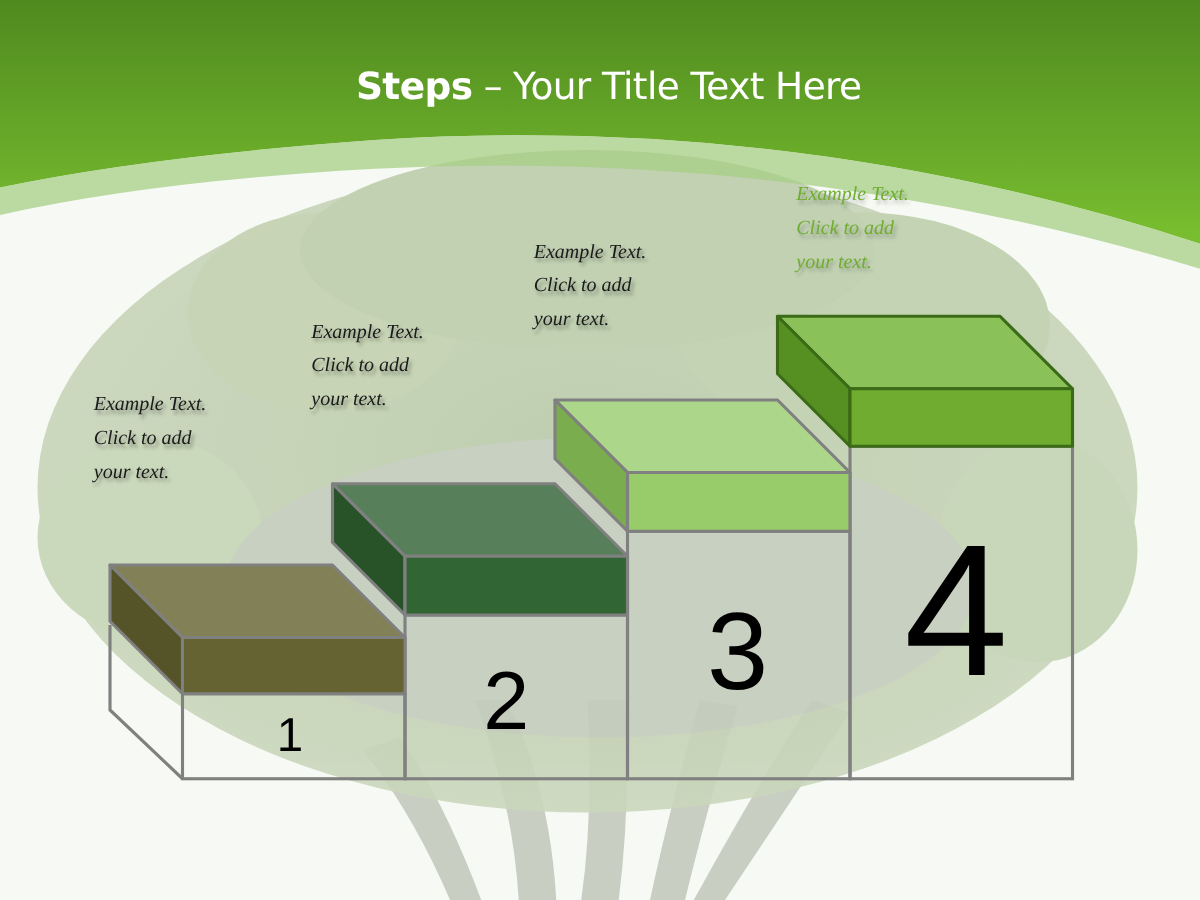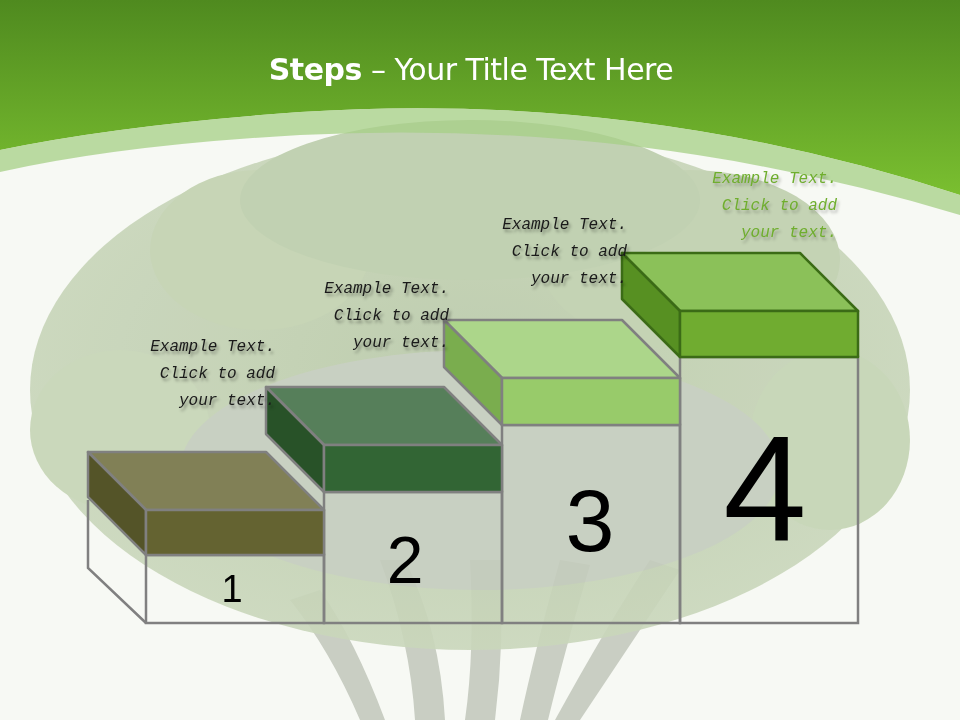--- a/index.html
+++ b/index.html
@@ -1,20 +1,20 @@
 <!DOCTYPE html>
 <html><head>
 <meta charset="utf-8">
 <style>
   html, body { margin:0; padding:0; }
   body { width:960px; height:720px; overflow:hidden; background:#f7f9f4; position:relative; font-family:"Liberation Sans", sans-serif; }
   #slide { position:absolute; left:0; top:0; width:960px; height:720px; }
-  .title { position:absolute; left:0; top:52px; width:942px; text-align:center; color:#ffffff; font-family:"DejaVu Sans", sans-serif; font-size:30px; letter-spacing:-0.5px; }
+  .title { position:absolute; left:16px; top:52px; width:942px; text-align:center; color:#ffffff; font-family:"DejaVu Sans", sans-serif; font-size:30px; letter-spacing:-0.5px; }
   .title b { font-weight:bold; }
-  .caption { position:absolute; width:200px; text-align:right; font-family:Liberation Mono, monospace; font-style:italic; font-size:16px; line-height:27px; color:#1a1a1a; text-shadow:2px 3px 3px rgba(0,0,0,0.35);margin-top:24px; }
+  .caption { position:absolute; width:200px; text-align:left; font-family:Liberation Serif, serif; font-style:italic; font-size:16px; line-height:27px; color:#1a1a1a; text-shadow:2px 3px 3px rgba(0,0,0,0.35); }
   .caption.green { color:#6fae2e; text-shadow:2px 3px 3px rgba(0,0,0,0.25); }
   .num { position:absolute; font-family:"Liberation Sans", sans-serif; color:#000; text-align:center; }
 </style>
 </head>
 <body>
 
 <div id="slide">
   <svg width="960" height="720" viewBox="0 0 960 720" style="position:absolute;left:0;top:0">
     <defs>
       <linearGradient id="bannerGrad" x1="0" y1="0" x2="0" y2="1">

